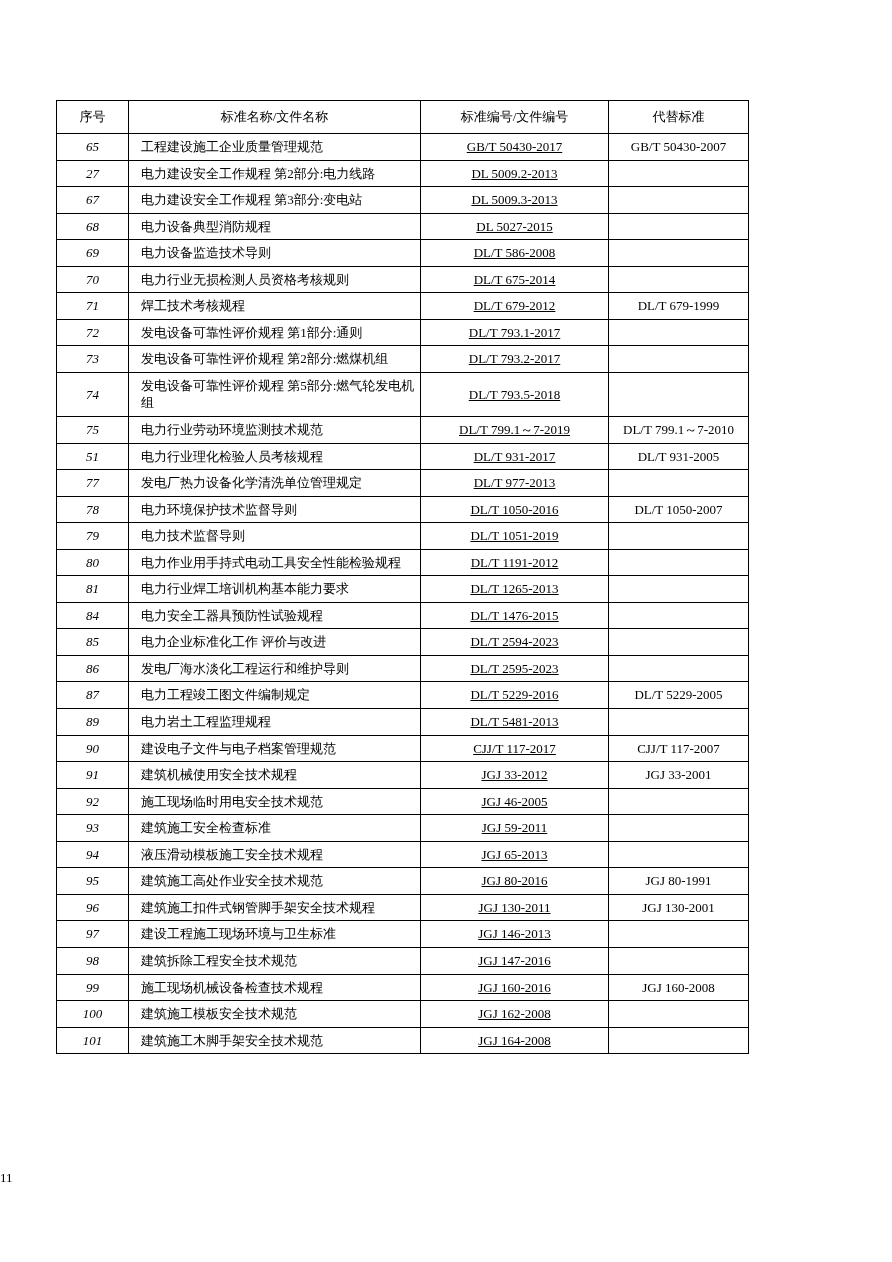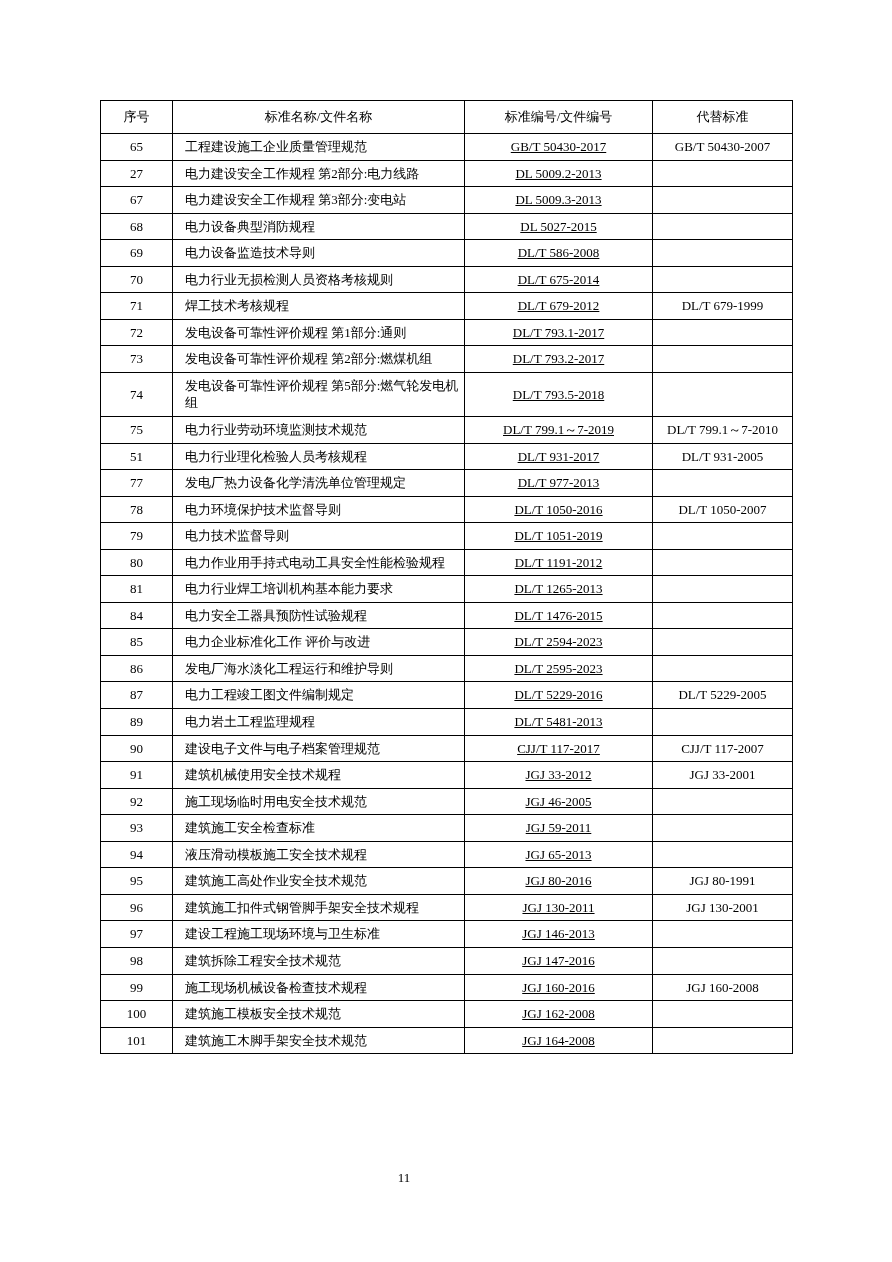--- a/index.html
+++ b/index.html
@@ -11,21 +11,21 @@
     width: 892px;
     height: 1262px;
     font-family: "Liberation Serif", "DejaVu Serif", serif;
     color: #000000;
     position: relative;
   }
   .page {
     width: 808px;
     height: 1262px;
     box-sizing: border-box;
-    padding: 100px 100px 0 100px;
+    padding: 100px 100px 0 56px;
     position: relative;
   }
   table.std-table {
     border-collapse: collapse;
     width: 692px;
     table-layout: fixed;
   }
   table.std-table td, table.std-table th {
     border: 1px solid #000000;
     font-size: 13px;
@@ -38,20 +38,21 @@
   col.c-name  { width: 292px; }
   col.c-code  { width: 188px; }
   col.c-repl  { width: 140px; }
 
   thead td {
     text-align: center;
     height: 24px;
   }
   tbody td.cell-no {
     text-align: center;
+    font-style: italic;
   }
   tbody td.cell-name {
     text-align: left;
     padding-left: 12px;
   }
   tbody td.cell-code {
     text-align: center;
     text-decoration: underline;
   }
   tbody td.cell-repl {
@@ -59,21 +60,21 @@
     margin-left: 14px;
   }
   tbody tr {
     height: 26.5px;
   }
   .page-number {
     position: absolute;
     left: 0;
     right: 0;
     top: 1170px;
-    text-align: center;
+    text-align: left;
     font-size: 13px;
     font-family: "Liberation Serif", "DejaVu Serif", serif;
   }
 </style>
 </head>
 <body>
 
 <div class="page">
 
   <table class="std-table">

